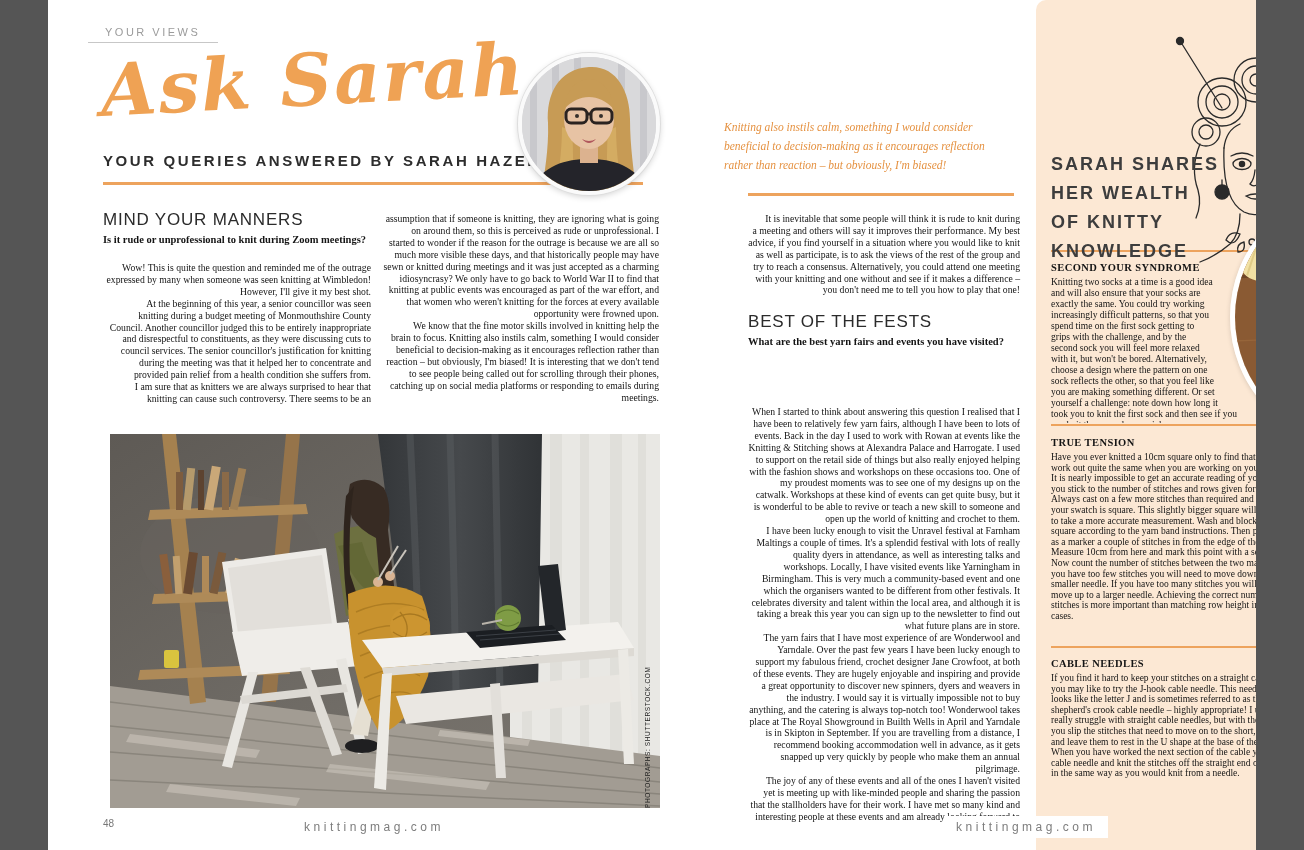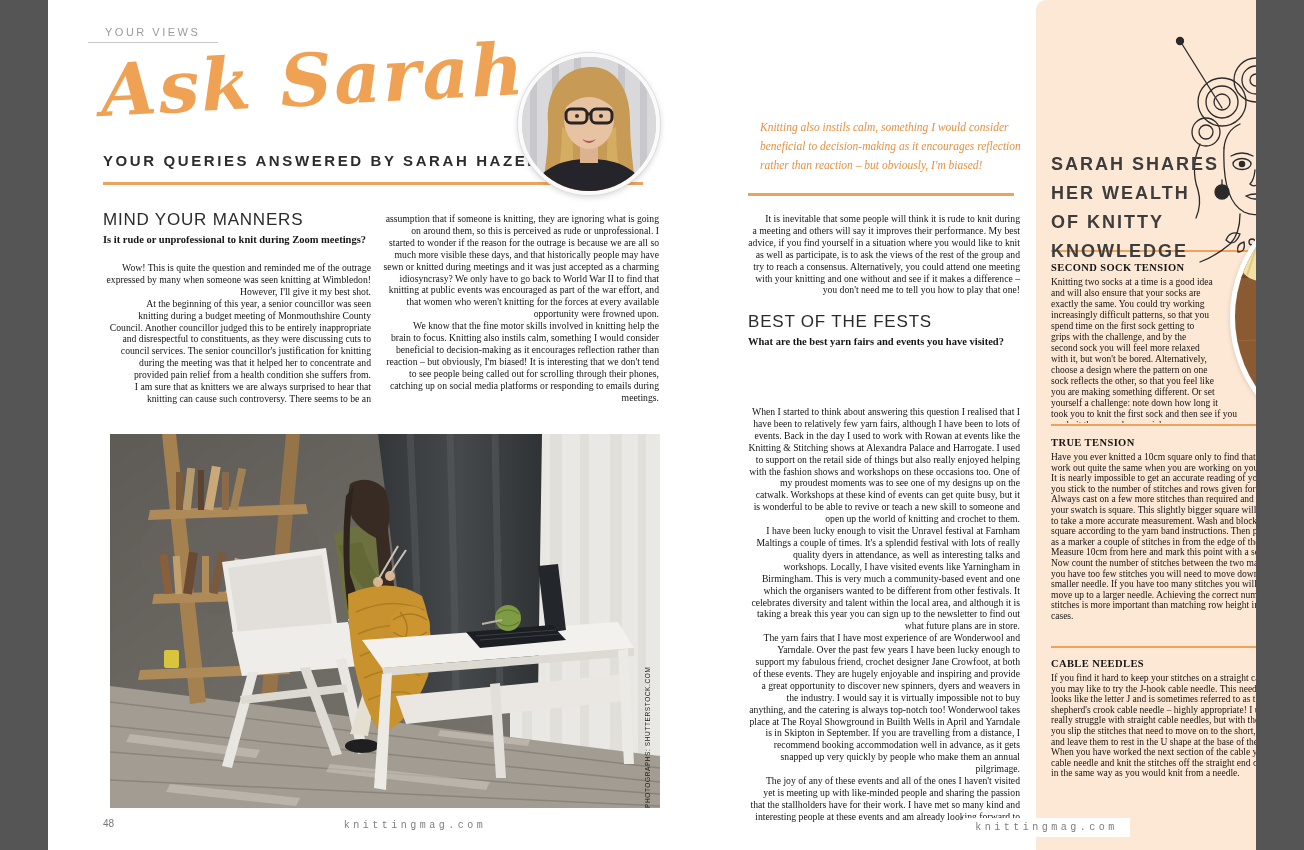--- a/index.html
+++ b/index.html
@@ -16,21 +16,21 @@
   .orange-rule-thin{height:2px;background:#eda35d;}
   
   .sec-head{font-family:"Liberation Sans",sans-serif;font-size:17px;letter-spacing:.8px;color:#2b2b2b;font-weight:400;}
   .question{font-size:10.5px;font-weight:bold;color:#141414;}
   .bodycol{font-size:9.7px;line-height:11.9px;color:#141414;text-align:right;}
   .bodycol p{margin:0;}
   .bodycol p.ind{text-indent:11px;}
   .pull-quote{font-style:italic;font-size:11.5px;line-height:19px;color:#e59140;}
   
   .folio{font-family:"Liberation Sans",sans-serif;font-size:10px;color:#777;}
-  .site{font-family:Liberation Mono, monospace;font-size:10px;letter-spacing:3.5px;color:#7d7d7d;margin-left:41px;}
+  .site{font-family:Liberation Sans, sans-serif;font-size:12px;letter-spacing:3.5px;color:#7d7d7d;}
   .site-box{display:inline-block;background:#ffffff;padding:4px 12px;}
   
   .sidebar{left:988px;top:0;width:316px;height:850px;background:#fce8d4;border-top-left-radius:10px;}
   .stitch-line{font-family:"Liberation Sans",sans-serif;font-size:58px;line-height:51px;color:#e9a35d;
                display:inline-block;transform:scaleX(.82);transform-origin:left top;letter-spacing:1px;}
   .side-sub{font-family:"Liberation Sans",sans-serif;font-weight:bold;font-size:18px;letter-spacing:2px;
             line-height:29px;color:#3d3d3d;}
   .tip-head{font-size:10.5px;font-weight:bold;letter-spacing:.4px;color:#141414;}
   .tip-body{font-size:9.5px;line-height:10.6px;color:#141414;overflow:hidden;}
   .tip-body .circ-spacer{float:right;width:86px;height:158px;shape-outside:ellipse(95px 90px at 100% 35%);}
@@ -234,21 +234,21 @@
           </g>
         <line x1="372" y1="190" x2="392" y2="186" stroke="#b9b4aa" stroke-width="2"></line>
       </g>
     </svg>
   </div>
   <div class="abs credit" style="left:596px;top:658px;height:150px;">PHOTOGRAPHS: SHUTTERSTOCK.COM</div>
 
   <div class="abs folio" style="left:55px;top:818px;">48</div>
   <div class="abs site" style="left:0;top:820px;width:652px;text-align:center;"><span>knittingmag.com</span></div>
 
-  <div class="abs pull-quote" style="left:712px;top:118px;width:268px;">Knitting also instils calm, something I would consider beneficial to decision-making as it encourages reflection rather than reaction – but obviously, I'm biased!</div>
+  <div class="abs pull-quote" style="left:676px;top:118px;width:268px;">Knitting also instils calm, something I would consider beneficial to decision-making as it encourages reflection rather than reaction – but obviously, I'm biased!</div>
   <div class="abs orange-rule" style="left:700px;top:193px;width:266px;"></div>
 
   <div class="abs bodycol" style="left:700px;top:213px;width:272px;">
     <p class="ind">It is inevitable that some people will think it is rude to knit during a meeting and others will say it improves their performance. My best advice, if you find yourself in a situation where you would like to knit as well as participate, is to ask the views of the rest of the group and try to reach a consensus. Alternatively, you could attend one meeting with your knitting and one without and see if it makes a difference – you don't need me to tell you how to play that one!</p>
   </div>
 
   <div class="abs sec-head" style="left:700px;top:312px;">BEST OF THE FESTS</div>
   <div class="abs question" style="left:700px;top:336px;width:280px;">What are the best yarn fairs and events you have visited?</div>
 
   <div class="abs bodycol" style="left:700px;top:362px;width:272px;margin-top:44px;">
@@ -399,21 +399,21 @@
       </g>
 
       <g stroke="#b9b9bb" stroke-width="3.5">
           <line x1="40" y1="6" x2="128" y2="246"></line>
           <line x1="236" y1="10" x2="60" y2="190"></line>
         </g>
       <line x1="60" y1="190" x2="44" y2="206" stroke="#a8a8aa" stroke-width="3"></line>
     </svg>
   </div>
 
-  <div class="abs tip-head" style="left:1003px;top:262px;z-index:3;">SECOND SOCK TENSION</div>
+  <div class="abs tip-head" style="left:1003px;top:262px;z-index:3;">SECOND YOUR SYNDROME</div>
   <div class="abs tip-body" style="left:1003px;top:277px;width:250px;height:146px;z-index:3;line-height:11px;">
     <span class="circ-spacer"></span>
     <span>Knitting two socks at a time is a good idea and will also ensure that your socks are exactly the same. You could try working increasingly difficult patterns, so that you spend time on the first sock getting to grips with the challenge, and by the second sock you will feel more relaxed with it, but won't be bored. Alternatively, choose a design where the pattern on one sock reflects the other, so that you feel like you are making something different. Or set yourself a challenge: note down how long it took you to knit the first sock and then see if you can knit the second one quicker.</span>
   </div>
   <div class="abs orange-rule-thin" style="left:1003px;top:424px;width:242px;z-index:3;"></div>
 
   <div class="abs tip-head" style="left:1003px;top:437px;z-index:3;">TRUE TENSION</div>
   <div class="abs tip-body" style="left:1003px;top:452px;width:250px;height:190px;z-index:3;">Have you ever knitted a 10cm square only to find that it doesn't work out quite the same when you are working on your project? It is nearly impossible to get an accurate reading of your work if you stick to the number of stitches and rows given for 10cm. Always cast on a few more stitches than required and knit until your swatch is square. This slightly bigger square will enable you to take a more accurate measurement. Wash and block your square according to the yarn band instructions. Then place a pin as a marker a couple of stitches in from the edge of the square. Measure 10cm from here and mark this point with a second pin. Now count the number of stitches between the two markers. If you have too few stitches you will need to move down to a smaller needle. If you have too many stitches you will need to move up to a larger needle. Achieving the correct number of stitches is more important than matching row height in most cases.</div>
   <div class="abs orange-rule-thin" style="left:1003px;top:646px;width:242px;z-index:3;"></div>
 

